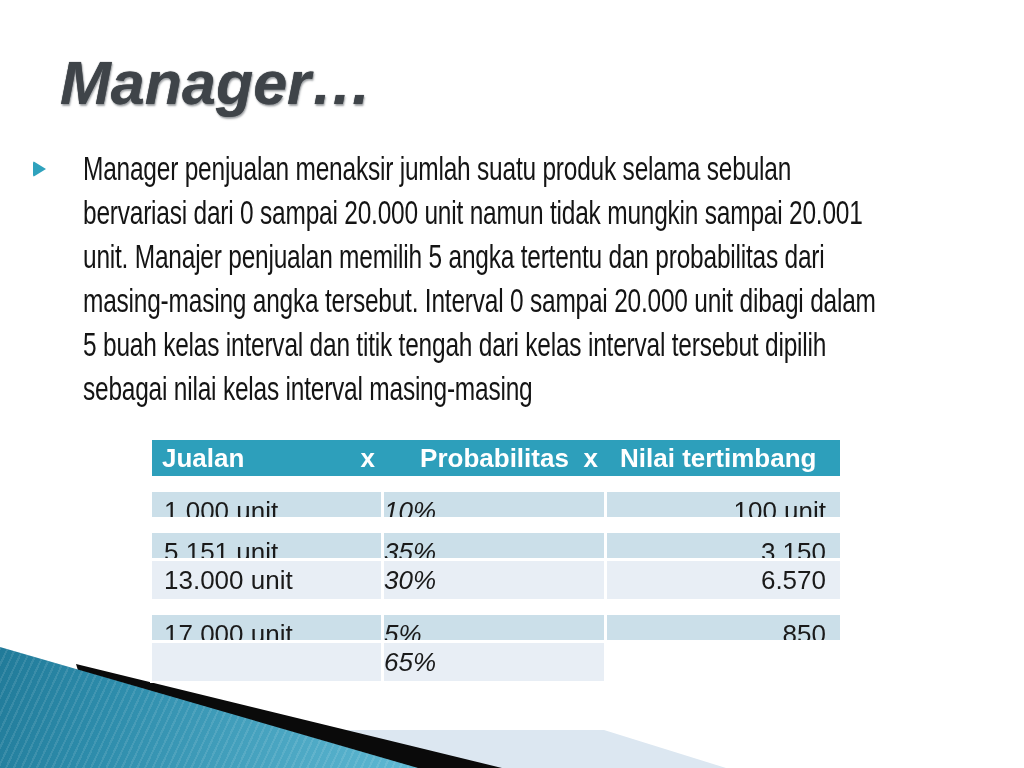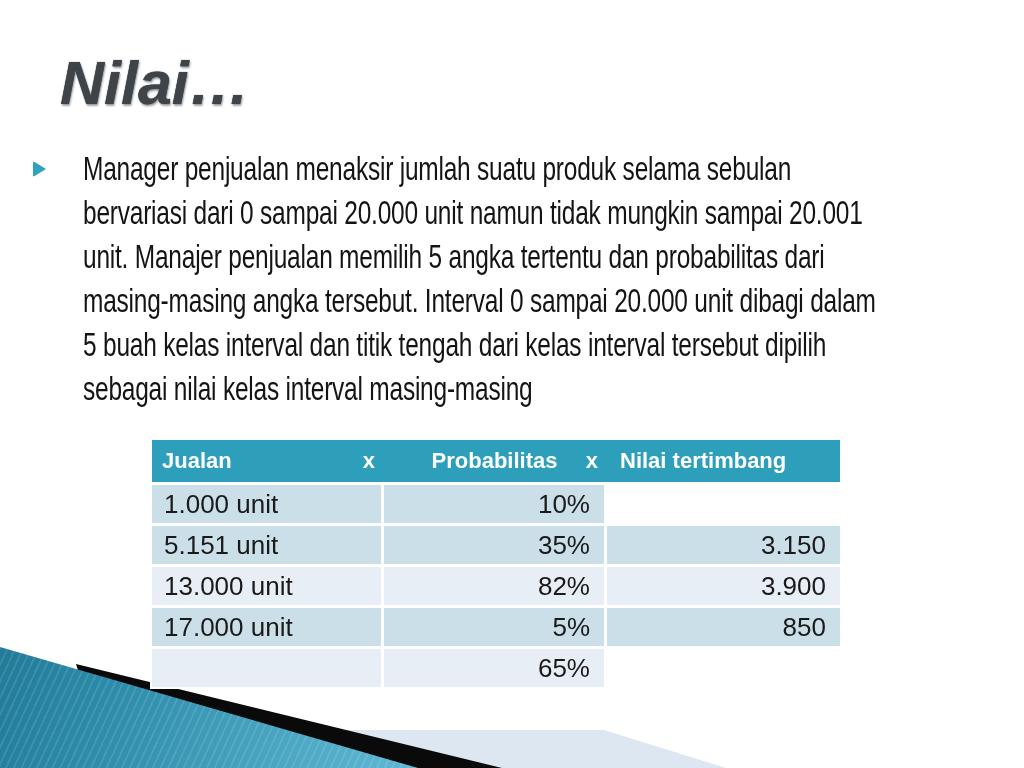--- a/index.html
+++ b/index.html
@@ -31,34 +31,34 @@
     font-size:34px;line-height:44px;color:#141414;
     letter-spacing:-0.3px;
     transform:scaleX(0.72);transform-origin:0 50%;
   }
   
   .tbl{
     position:absolute;left:150px;top:438px;width:688px;
     background:#ffffff;padding:2px;z-index:5;
   }
   .thead{
-    display:flex;height:42px;background:var(--header_bg);
-    color:#ffffff;font-weight:bold;font-size:22px;align-items:center;
+    display:flex;height:36px;background:var(--header_bg);
+    color:#ffffff;font-weight:bold;font-size:26px;align-items:center;
   }
   .hc{position:relative;height:100%;display:flex;align-items:center;}
   .hc1{flex:0 0 231px;justify-content:flex-start;padding-left:10px;box-sizing:border-box;}
   .hc2{flex:0 0 223px;justify-content:center;}
   .hc3{flex:1 1 auto;justify-content:flex-start;padding-left:14px;box-sizing:border-box;}
   .hx{position:absolute;right:8px;top:0;height:100%;display:flex;align-items:center;font-weight:bold;}
   .trow{display:flex;height:38px;margin-top:3px;gap:3px;}
   .tc{box-sizing:border-box;font-size:26px;line-height:38px;color:#1a1a1a;overflow:hidden;}
   .tc1{flex:0 0 229px;text-align:left;padding-left:12px;}
-  .tc2{flex:0 0 220px;text-align:right;padding-right:14px;}
+  .tc2{flex:0 0 220px;padding-right:14px;font-style:italic;}
   .tc3{flex:1 1 auto;text-align:right;padding-right:14px;}
-  .odd  .tc{background:var(--row_odd);}
+  .odd  .tc{background:var(--row_odd);margin-top:13px;}
   .even .tc{background:var(--row_even);}
   
   .deco{position:absolute;inset:0;pointer-events:none;}
   .deco-pale{
     background:var(--pale_wedge);
     clip-path:polygon(256px 730px, 604px 730px, 726px 768px, 330px 768px);
     z-index:1;
   }
   .deco-black{
     background:#0a0a0a;
@@ -69,21 +69,21 @@
     background:
       repeating-linear-gradient(115deg, rgba(255,255,255,0.10) 0 2px, rgba(255,255,255,0) 2px 7px),
       linear-gradient(110deg, #0a5a78 0%, #2d8cab 28%, #63bcd6 55%, #1b7697 82%, #0d6485 100%);
     clip-path:polygon(0 647px, 418px 768px, 0 768px);
     z-index:3;
   }
 </style>
 </head>
 <body style="--accent: #2fa2bd; --header_bg: #2d9fbb; --row_odd: #cbdfe9; --row_even: #e8eef5; --pale_wedge: #dce7f1; --title_text: #3f4449;">
 
-<div class="title">Nilai…</div>
+<div class="title">Manager…</div>
 
 <div class="bullet-marker"></div>
 <div class="para">
     <div class="pline">Manager penjualan menaksir jumlah suatu produk selama sebulan</div>
     <div class="pline">bervariasi dari 0 sampai 20.000 unit namun tidak mungkin sampai 20.001</div>
     <div class="pline">unit. Manajer penjualan memilih 5 angka tertentu dan probabilitas dari</div>
     <div class="pline">masing-masing angka tersebut. Interval 0 sampai 20.000 unit dibagi dalam</div>
     <div class="pline">5 buah kelas interval dan titik tengah dari kelas interval tersebut dipilih</div>
     <div class="pline">sebagai nilai kelas interval masing-masing</div>
   </div>
@@ -99,30 +99,31 @@
       <span class="hx">x</span>
     </div>
     <div class="hc hc3">
       <span>Nilai tertimbang</span>
     </div>
   </div>
   <div>
       <div class="trow odd">
         <div class="tc tc1">1.000 unit</div>
         <div class="tc tc2">10%</div>
+        <div class="tc tc3">100 unit</div>
       </div>
       <div class="trow odd">
         <div class="tc tc1">5.151 unit</div>
         <div class="tc tc2">35%</div>
         <div class="tc tc3">3.150</div>
       </div>
       <div class="trow even">
         <div class="tc tc1">13.000 unit</div>
-        <div class="tc tc2">82%</div>
-        <div class="tc tc3">3.900</div>
+        <div class="tc tc2">30%</div>
+        <div class="tc tc3">6.570</div>
       </div>
       <div class="trow odd">
         <div class="tc tc1">17.000 unit</div>
         <div class="tc tc2">5%</div>
         <div class="tc tc3">850</div>
       </div>
       <div class="trow even">
         <div class="tc tc1"></div>
         <div class="tc tc2">65%</div>
       </div>

